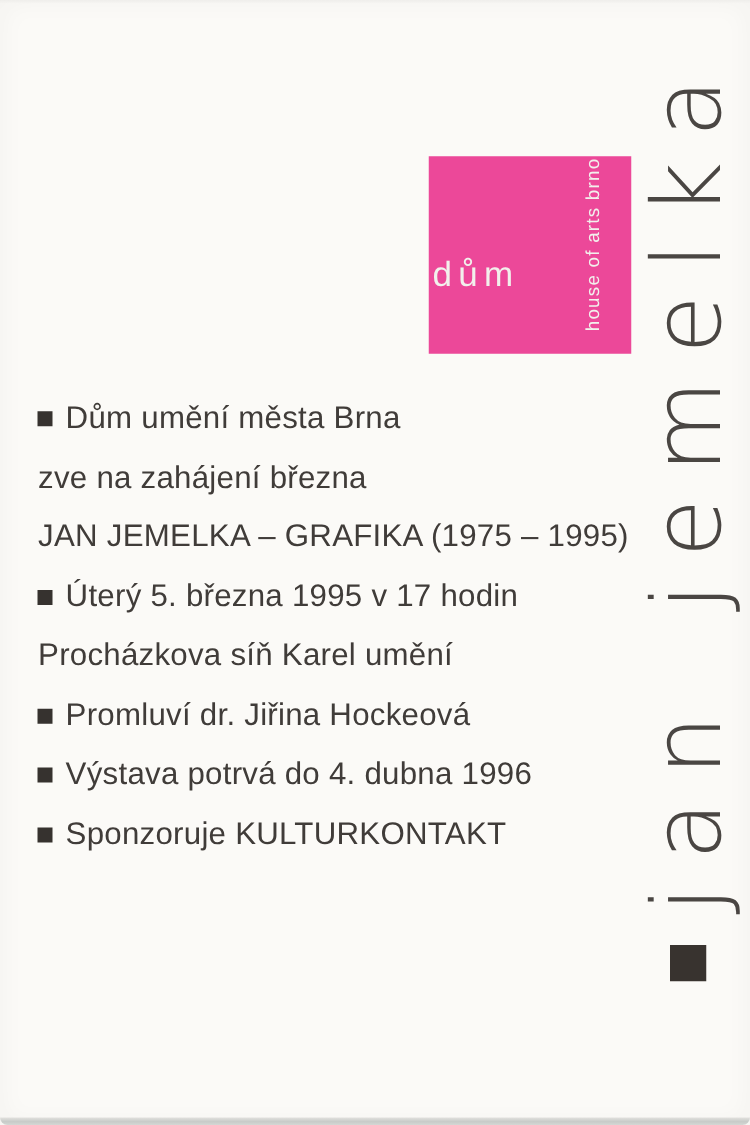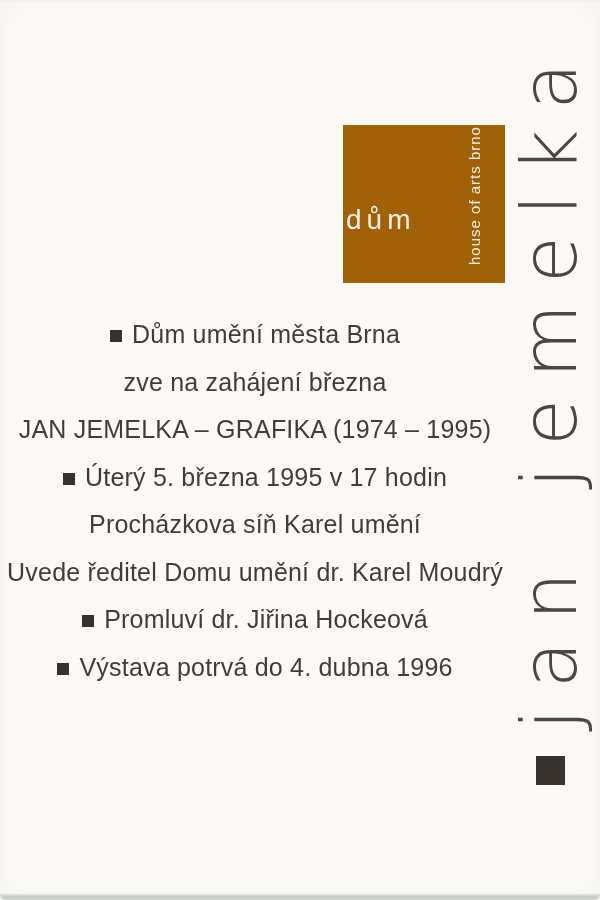--- a/index.html
+++ b/index.html
@@ -25,21 +25,21 @@
     position: absolute; left: 0; bottom: 0; width: 100%; height: 6px;
     background: linear-gradient(to bottom, #e2e1de 0%, #c7cbc8 55%, #d4d7d4 100%);
     border-radius: 0 0 6px 6px;
   }
 
   
   .logo-square {
     position: absolute;
     left: 343px; top: 125px;
     width: 162px; height: 158px;
-    background: #a16207;
+    background: #ec4899;
     overflow: hidden;           
   }
   .logo-text {
     position: absolute;
     left: 3px; top: 80px;
     color: #f2f0ec;
     font-size: 28px;
     line-height: 30px;
     letter-spacing: 5px;
     font-weight: 400;
@@ -81,21 +81,21 @@
     word-spacing: 18px;
     color: #4a4643;
     line-height: 68px;
   }
 
   
   .lines {
     position: absolute;
     right: 97px;
     top: 311px;
-    text-align: center;
+    text-align: left;
   }
   .line {
     height: 47.5px;
     line-height: 47.5px;
     font-size: 25px;
     letter-spacing: 0.2px;
     color: #403c39;
     white-space: nowrap;
   }
   .bullet {
@@ -128,40 +128,40 @@
   <div class="lines">
   <div class="line">
     <span class="bullet"></span><span class="line-text">Dům umění města Brna</span>
   </div>
 
   <div class="line">
     <span class="line-text">zve na zahájení března</span>
   </div>
 
   <div class="line">
-    <span class="line-text">JAN JEMELKA – GRAFIKA (1974 – 1995)</span>
+    <span class="line-text">JAN JEMELKA – GRAFIKA (1975 – 1995)</span>
   </div>
 
   <div class="line">
     <span class="bullet"></span><span class="line-text">Úterý 5. března 1995 v 17 hodin</span>
   </div>
 
   <div class="line">
     <span class="line-text">Procházkova síň Karel umění</span>
   </div>
 
 
-  <div class="line">
-    <span class="line-text">Uvede ředitel Domu umění dr. Karel Moudrý</span>
-  </div>
 
   <div class="line">
     <span class="bullet"></span><span class="line-text">Promluví dr. Jiřina Hockeová</span>
   </div>
 
   <div class="line">
     <span class="bullet"></span><span class="line-text">Výstava potrvá do 4. dubna 1996</span>
   </div>
 
+  <div class="line">
+    <span class="bullet"></span><span class="line-text">Sponzoruje KULTURKONTAKT</span>
+  </div>
 </div>
 
   <div class="scan-edge-bottom"></div>
 </div>
 
 </body></html>

